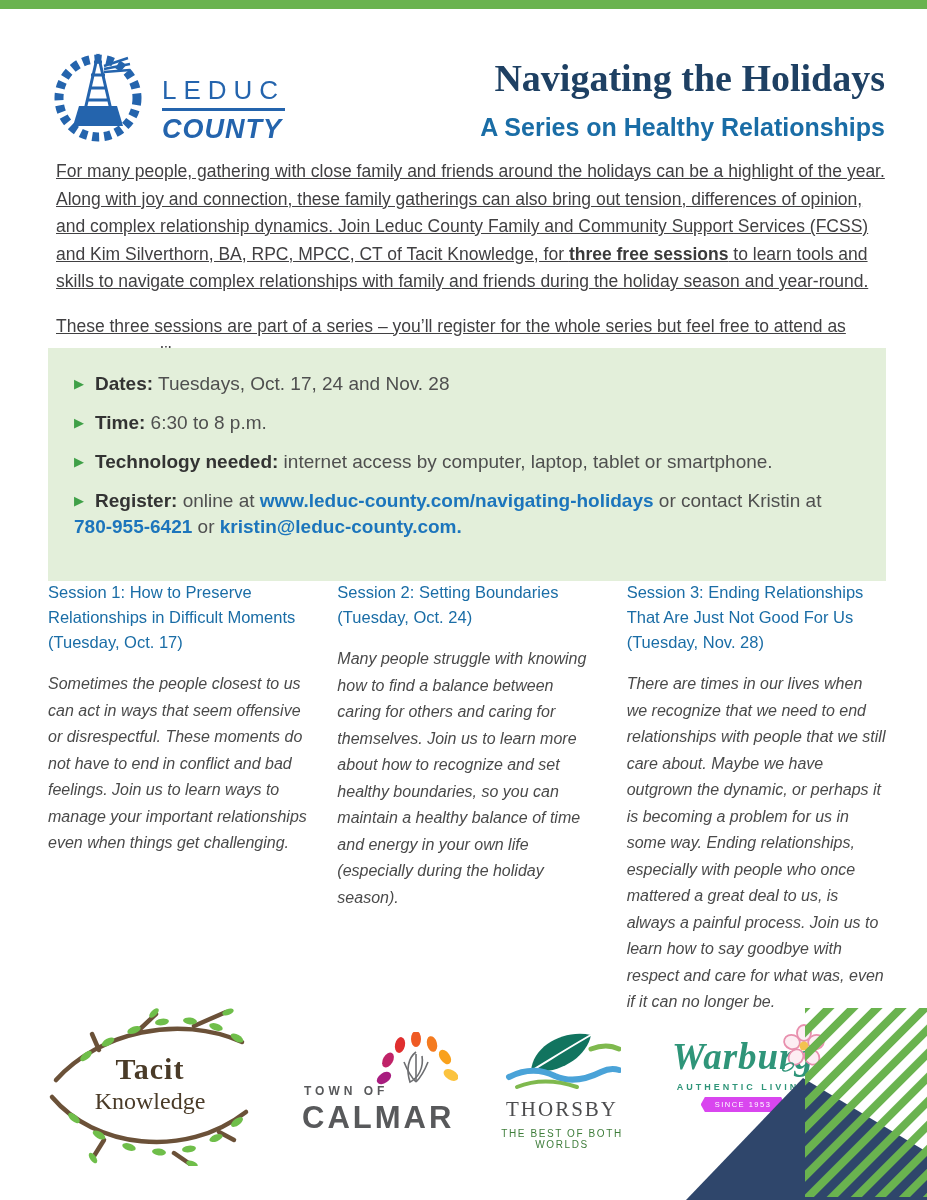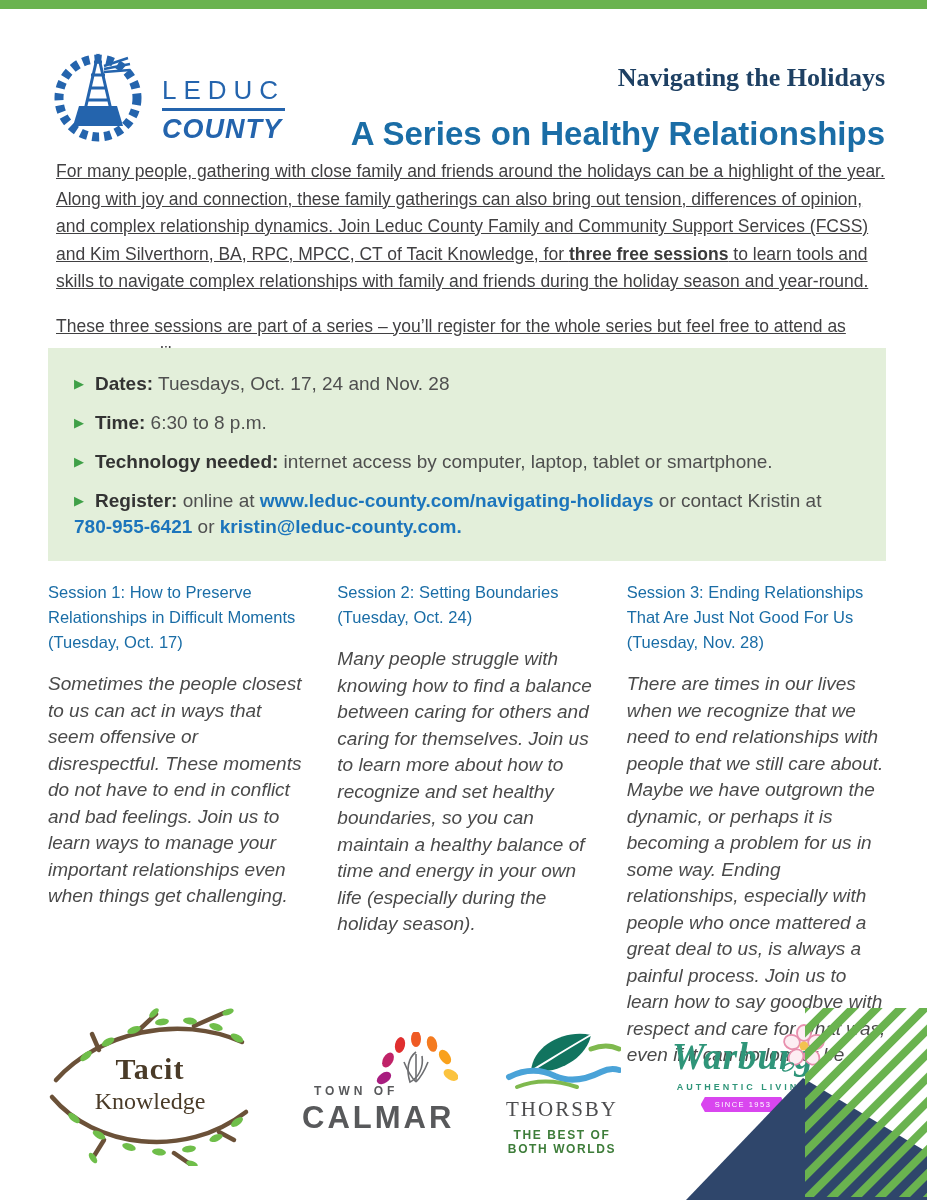--- a/index.html
+++ b/index.html
@@ -7,56 +7,56 @@
         font-family:"Liberation Sans",sans-serif;color:#414042;}
   .topbar{position:absolute;top:0;left:0;width:927px;height:9px;background:#6ab34f;}
 
   
   .header{position:absolute;top:48px;left:48px;right:42px;display:flex;justify-content:space-between;align-items:flex-start;}
   .brand{display:flex;align-items:center;gap:10px;}
   .brand-text{margin-top:26px;}
   .brand-top{font-size:26px;letter-spacing:7px;color:#2464ad;border-bottom:3px solid #2464ad;padding-bottom:2px;font-weight:400;}
   .brand-bottom{font-size:27px;font-weight:bold;font-style:italic;color:#2464ad;letter-spacing:1px;margin-top:3px;}
   .titles{text-align:right;margin-top:8px;}
-  .title{font-family:"Liberation Serif",serif;font-weight:bold;font-size:26px;color:#1e4063;line-height:44px;}
-  .subtitle{font-size:33px;font-weight:bold;color:#1a6da6;line-height:32px;margin-top:18px;}
+  .title{font-family:"Liberation Serif",serif;font-weight:bold;font-size:38px;color:#1e4063;line-height:44px;}
+  .subtitle{font-size:25px;font-weight:bold;color:#1a6da6;line-height:32px;margin-top:11px;}
 
   
   .intro{position:absolute;left:48px;width:838px;top:158px;font-size:17.5px;line-height:27.5px;color:#414042;}
   .intro p{margin:0 0 17px 8px;text-decoration:underline;}
   .b{font-weight:bold;color:#3a3a3a;}
 
   
-  .info-box{position:absolute;left:48px;width:786px;top:348px;background:#e3efda;padding:24px 26px 6px 26px;}
+  .info-box{position:absolute;left:48px;width:786px;top:348px;background:#e3efda;padding:24px 26px 26px 26px;}
   .info-item{font-size:19px;line-height:24px;color:#4f4f4f;margin-bottom:13px;}
   .info-item:last-child{margin-bottom:16px;}
   .arrow{color:#3fa047;font-size:13px;margin-right:11px;position:relative;top:-2px;}
   .ilabel{font-weight:bold;color:#333333;}
   .link{font-weight:bold;color:#1c75bc;}
 
   
   .sessions{position:absolute;left:48px;width:838px;top:580px;display:grid;grid-template-columns:1fr 1fr 1fr;column-gap:30px;}
   .session h3{margin:0 0 16px 0;font-size:16.5px;line-height:25px;color:#1a6da6;font-weight:normal;}
-  .session .body{font-size:19px;line-height:26.5px;font-style:italic;color:#4a4a4a;}
+  .session .body{font-size:16px;line-height:26.5px;font-style:italic;color:#4a4a4a;}
 
   
   .partners{position:absolute;left:44px;top:1000px;display:flex;align-items:center;}
   .tacit{position:relative;width:212px;height:166px;}
   .tacit-words{position:absolute;left:0;top:52px;width:212px;text-align:center;font-family:"Liberation Serif",serif;color:#4a3b28;}
   .tacit-name{font-size:30px;font-weight:bold;letter-spacing:1px;}
   .tacit-sub{font-size:24px;margin-top:2px;}
 
   .calmar{position:relative;width:158px;height:120px;margin-left:46px;margin-top:26px;}
-  .calmar-prefix{position:absolute;left:12px;top:48px;font-size:12px;letter-spacing:4px;color:#58595b;font-weight:bold;}
+  .calmar-prefix{position:absolute;left:2px;top:48px;font-size:12px;letter-spacing:4px;color:#58595b;font-weight:bold;}
   .calmar-name{position:absolute;left:0px;top:64px;font-size:31px;letter-spacing:3px;color:#58595b;font-weight:bold;}
   .calmar-flower{position:absolute;right:2px;top:-4px;}
 
   .thorsby{position:relative;width:136px;height:130px;margin-left:34px;margin-top:18px;text-align:center;}
   .thorsby-name{font-family:"Liberation Serif",serif;font-size:21px;letter-spacing:2px;color:#4d4d4f;margin-top:2px;}
-  .thorsby-tag{font-size:12px;letter-spacing:1.6px;color:#3e7d3a;font-weight:bold;margin-top:6px;}
+  .thorsby-tag{font-size:10px;letter-spacing:1.6px;color:#3e7d3a;font-weight:normal;margin-top:6px;}
 
   .warburg{position:relative;width:170px;height:120px;margin-left:28px;margin-top:24px;text-align:center;}
   .warburg-name{font-family:"Liberation Serif",serif;font-style:italic;font-weight:bold;font-size:37px;color:#2f9579;letter-spacing:1px;}
   .warburg-tag{font-size:9px;letter-spacing:3px;color:#2f9579;font-weight:bold;margin-top:4px;}
   .warburg-ribbon{display:inline-block;margin-top:5px;background:#d946ef;color:#ffffff;font-size:7.5px;letter-spacing:1.5px;
       padding:3px 14px;clip-path:polygon(0 50%,5% 0,95% 0,100% 50%,95% 100%,5% 100%);}
   .warburg-flower{position:absolute;right:-2px;top:-14px;}
 
   
   .corner{position:absolute;right:0;bottom:0;}

